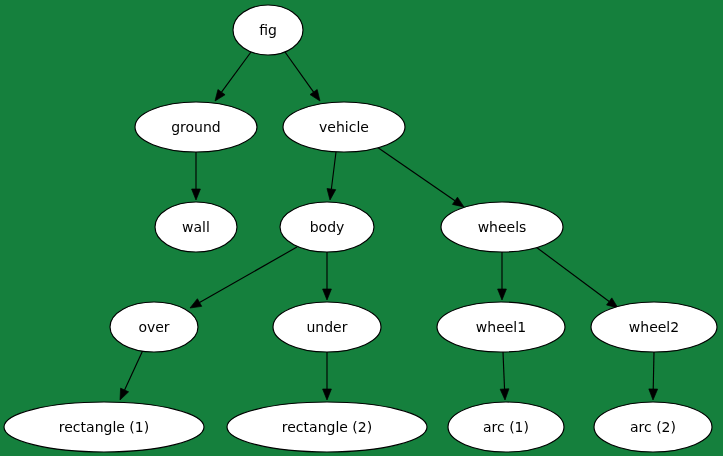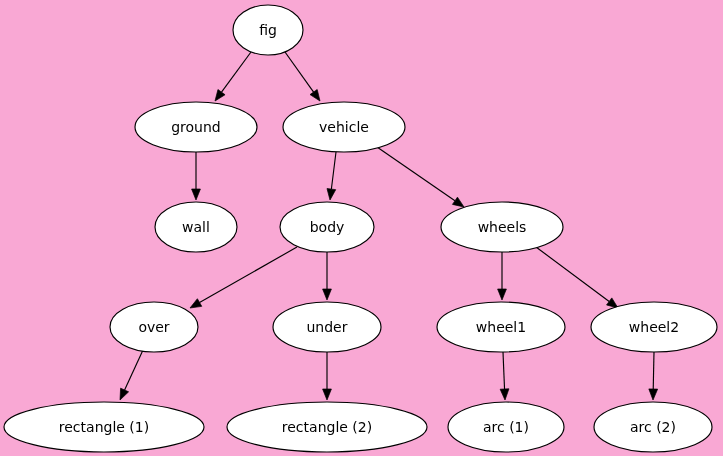--- a/index.html
+++ b/index.html
@@ -4,21 +4,21 @@
 <style>
   html, body {
     margin: 0;
     padding: 0;
     background: #ffffff;
   }
   #canvas {
     position: relative;
     width: 723px;
     height: 456px;
-    background: #f9a8d4;
+    background: #15803d;
     overflow: hidden;
   }
   svg#graph {
     display: block;
     width: 723px;
     height: 456px;
   }
   .node-ellipse {
     fill: #ffffff;
     stroke: #000000;

